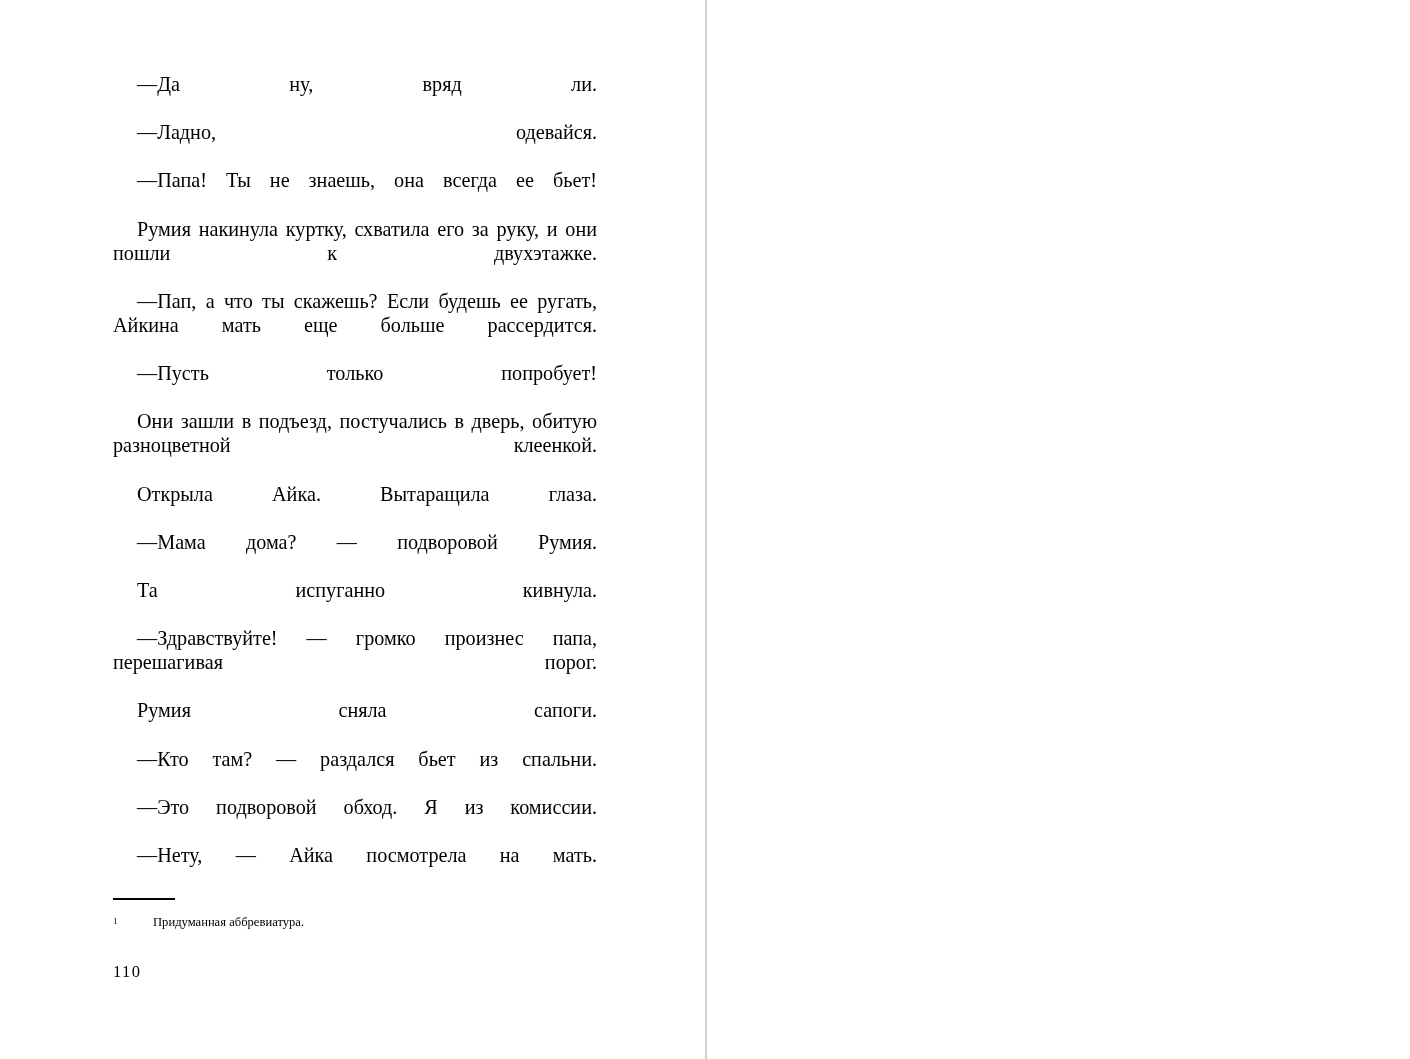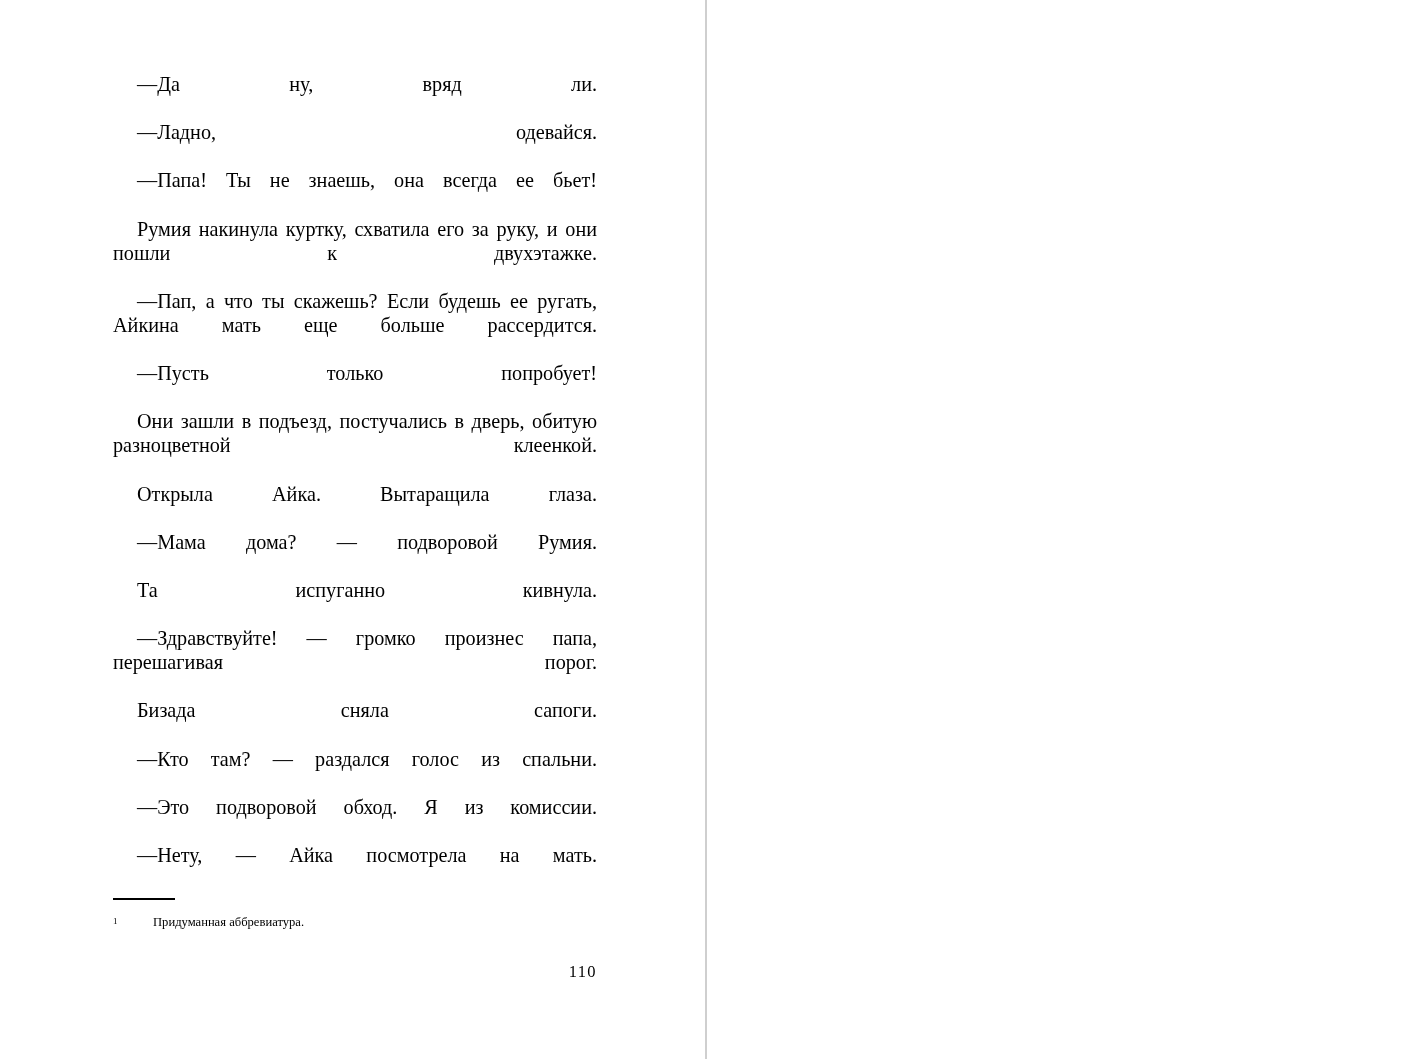--- a/index.html
+++ b/index.html
@@ -100,21 +100,21 @@
     top: -1px;
     font-size: 9px;
     vertical-align: super;
   }
 
   
   .folio {
     position: absolute;
     top: 962px;
     width: 484px;
-    text-align: right;
+    text-align: left;
     font-size: 16.5px;
     letter-spacing: 1.4px;
     font-variant-numeric: oldstyle-nums;
     font-feature-settings: "onum" 1;
   }
   .page-left  .folio { left: 113px; }
 </style>
 </head>
 <body>
 
@@ -128,22 +128,22 @@
       <p class="dlg">—Ладно, одевайся.</p>
       <p class="dlg">—Папа! Ты не знаешь, она всегда ее бьет!</p>
       <p>Румия накинула куртку, схватила его за руку, и они пошли к двухэтажке.</p>
       <p class="dlg">—Пап, а что ты скажешь? Если будешь ее ругать, Айкина мать еще больше рассердится.</p>
       <p class="dlg">—Пусть только попробует!</p>
       <p>Они зашли в подъезд, постучались в дверь, обитую разноцветной клеенкой.</p>
       <p>Открыла Айка. Вытаращила глаза.</p>
       <p class="dlg">—Мама дома? — подворовой Румия.</p>
       <p>Та испуганно кивнула.</p>
       <p class="dlg">—Здравствуйте! — громко произнес папа, перешагивая порог.</p>
-      <p>Бизада сняла сапоги.</p>
-      <p class="dlg">—Кто там? — раздался голос из спальни.</p>
+      <p>Румия сняла сапоги.</p>
+      <p class="dlg">—Кто там? — раздался бьет из спальни.</p>
       <p class="dlg">—Это подворовой обход. Я из комиссии.</p>
       <p class="dlg">—Нету, — Айка посмотрела на мать.</p>
 
     </div>
 
     <div class="footnote-area">
       <div class="fn-rule"></div>
       <div class="fn-item">
         <span class="fn-marker">1</span>
         <span>Придуманная аббревиатура.</span>

